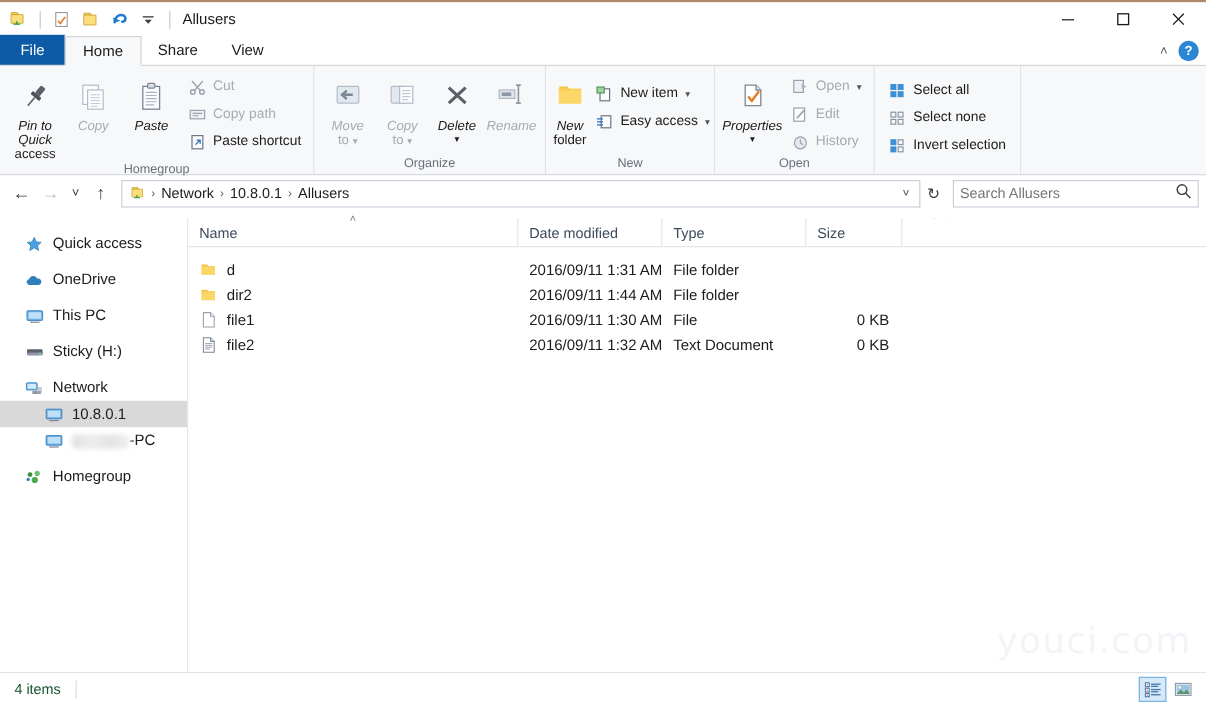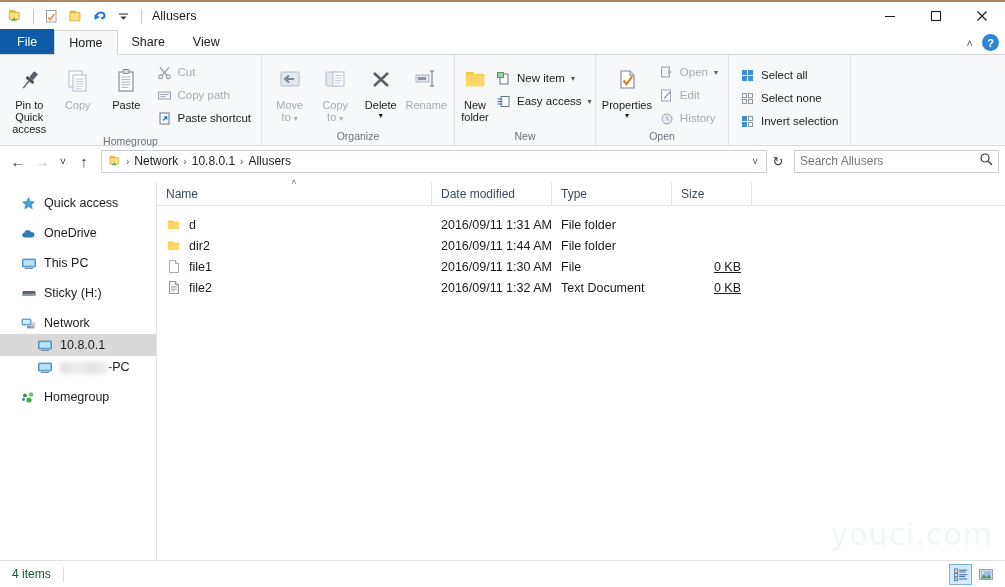--- a/index.html
+++ b/index.html
@@ -90,21 +90,21 @@
   .rgroup-label {
     height: 15px; text-align: center; font-size: 10.5px; color: #6a6f7a;
     padding-bottom: 2px;
   }
   .bigbtn {
     width: 62px; display: flex; flex-direction: column; align-items: center;
     padding-top: 4px; font-size: 11px; color: #1b1b1b; line-height: 12px; text-align: center;
   }
   .bigbtn.dis { color: #a6aab2; }
   .bigbtn .ic { height: 34px; display: flex; align-items: flex-end; justify-content: center; }
-  .bigbtn .lb { margin-top: 3px; }
+  .bigbtn .lb { margin-top: 3px; font-style: italic; }
   .caret { font-size: 8px; line-height: 8px; margin-top: 1px; }
   .smallcol { display: flex; flex-direction: column; padding-top: 3px; gap: 1px; }
   .smallbtn {
     display: flex; align-items: center; gap: 5px;
     height: 22px; padding: 0 5px; font-size: 11.5px; color: #1b1b1b; white-space: nowrap;
   }
   .smallbtn.dis { color: #a6aab2; }
   .smallbtn .ic { width: 17px; height: 17px; display: flex; align-items: center; justify-content: center; }
   .smallbtn .dd { font-size: 8px; color: #555; margin-left: 1px; }
 
@@ -188,21 +188,21 @@
   .c-date { width: 120px; }
   .c-type { width: 120px; }
   .c-size { width: 80px; }
   .row {
     display: flex; align-items: center; height: 21px; font-size: 12.5px; color: #1b1b1b;
   }
   .cell { padding-left: 9px; display: flex; align-items: center; gap: 7px; white-space: nowrap; }
   .cell.name { width: 275px; }
   .cell.date { width: 120px; }
   .cell.type { width: 120px; }
-  .cell.size { width: 80px; justify-content: flex-end; padding-right: 11px; padding-left: 0; text-decoration: underline; }
+  .cell.size { width: 80px; justify-content: flex-end; padding-right: 11px; padding-left: 0; }
   .cell .ic { width: 16px; height: 16px; display: flex; align-items: center; justify-content: center; }
 
   .watermark {
     position: absolute; right: 12px; bottom: 8px;
     font-size: 30px; color: #f2f5f8; letter-spacing: 1px;
     font-family: "DejaVu Sans", sans-serif; font-weight: 400;
     user-select: none;
   }
 
   

